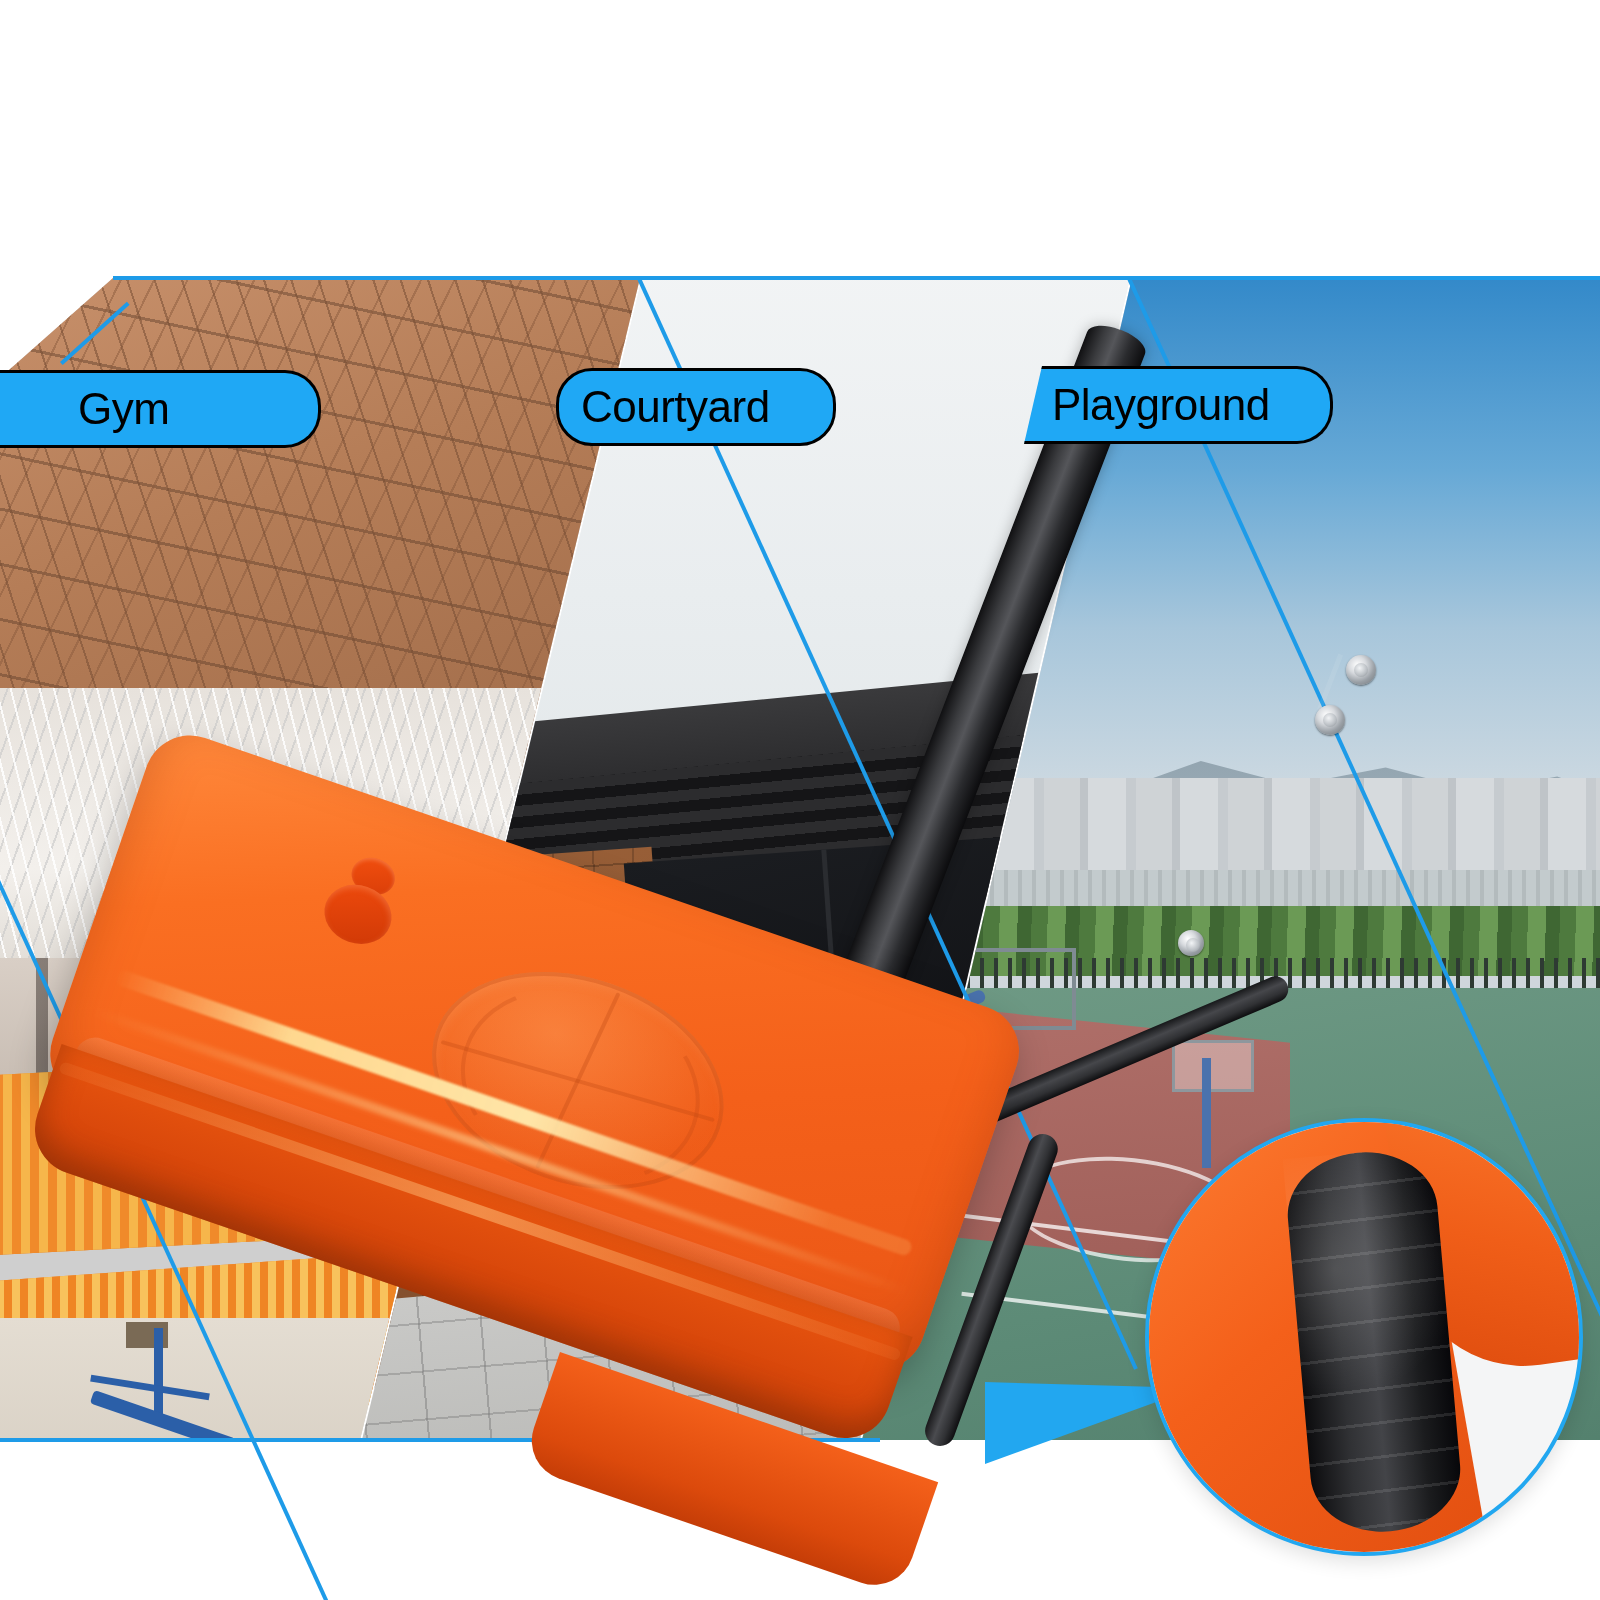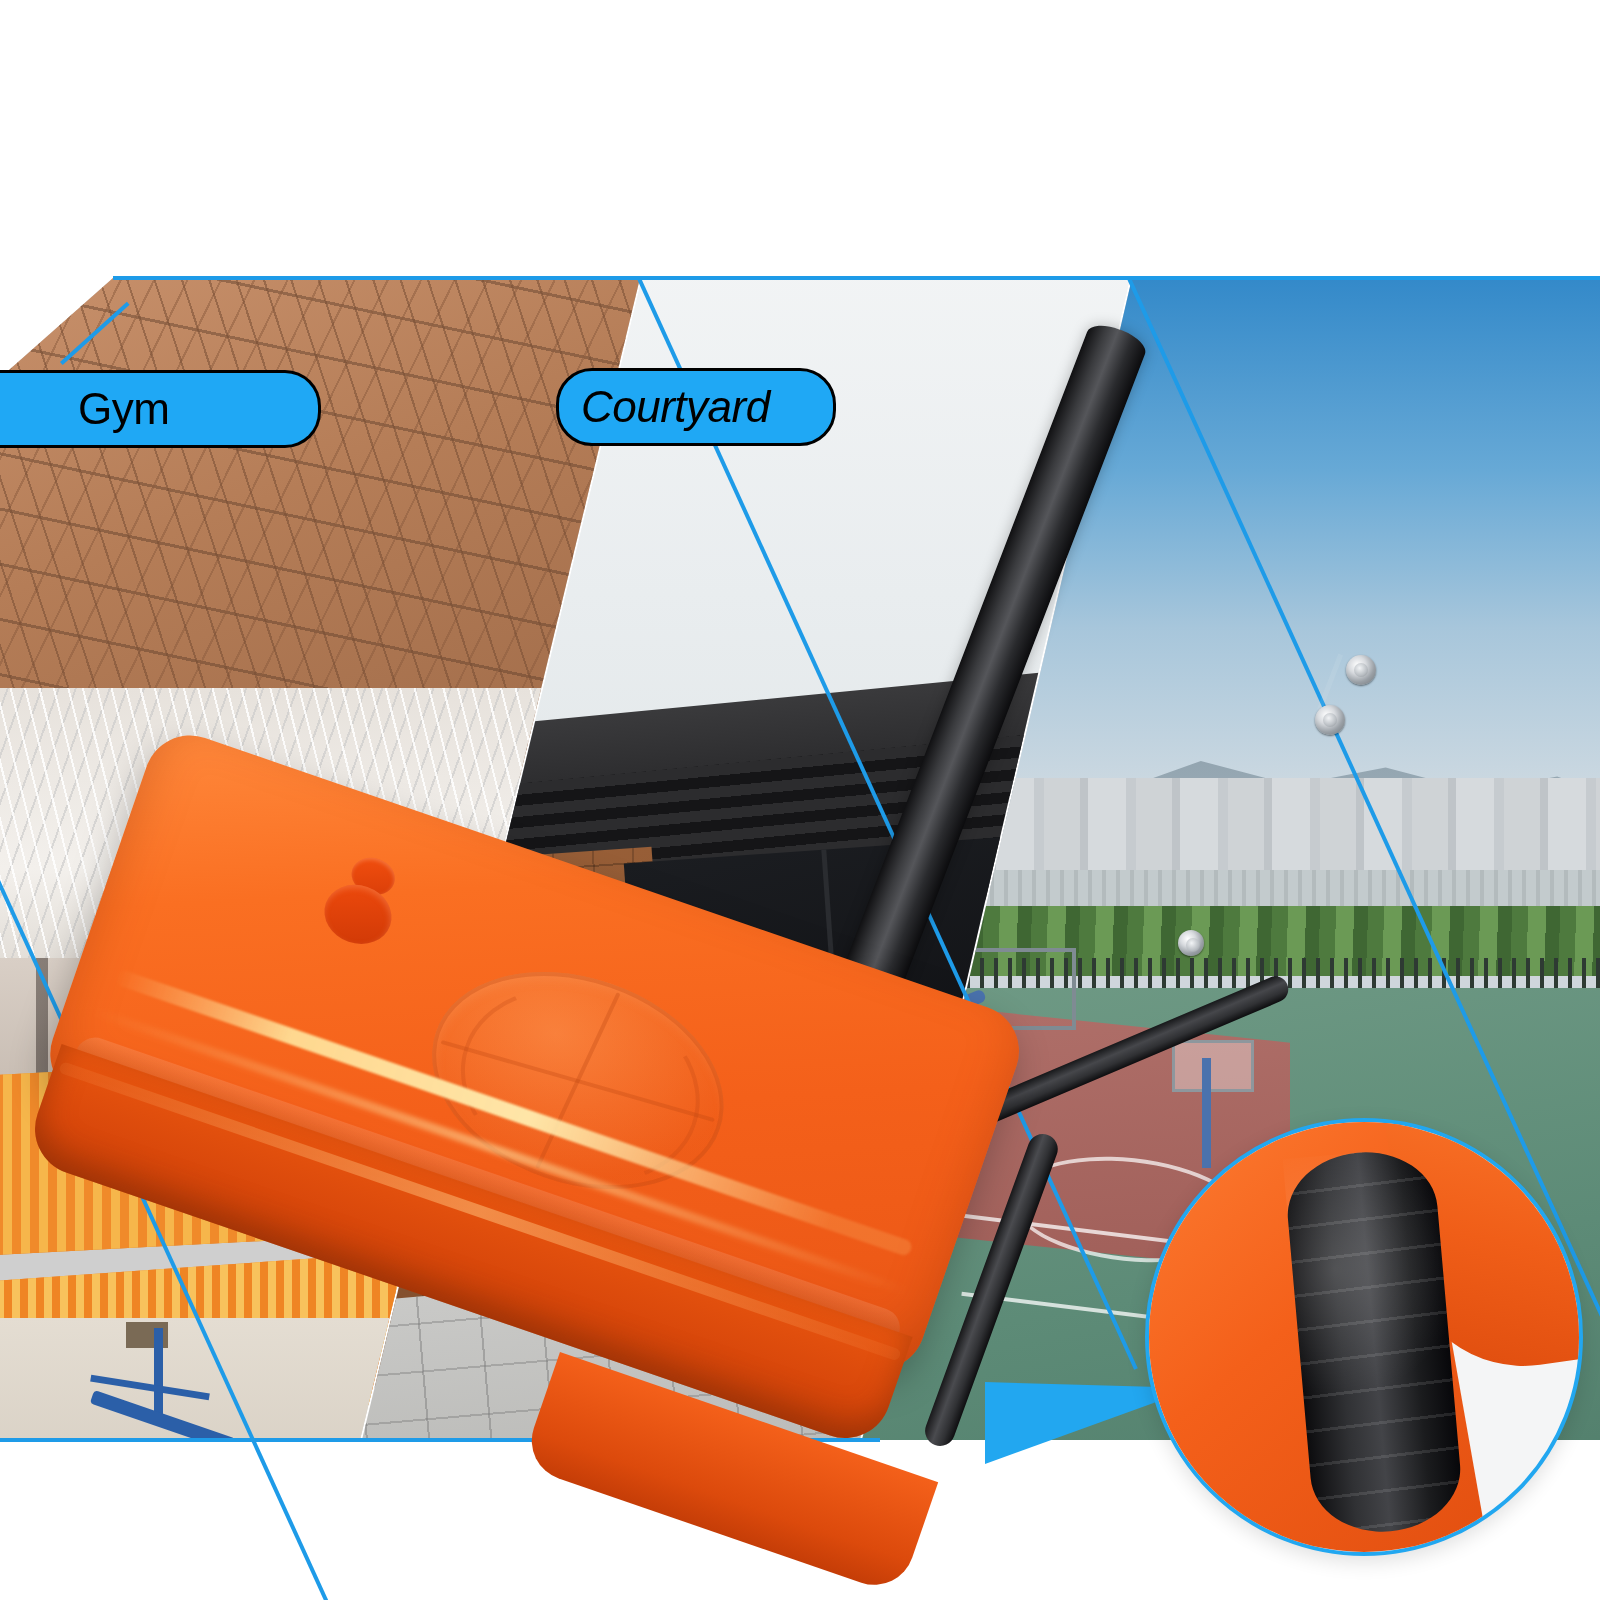--- a/index.html
+++ b/index.html
@@ -214,21 +214,21 @@
     transform:rotate(-5deg);}
   .co-tread{position:absolute;left:0;top:0;width:100%;height:100%;border-radius:75px/60px;
     background:repeating-linear-gradient(178deg, rgba(255,255,255,.10) 0 3px, rgba(0,0,0,0) 3px 34px);}
   .co-texture{position:absolute;left:0;top:0;width:100%;height:100%;
     background:radial-gradient(circle at 28% 30%, rgba(255,255,255,.16), rgba(255,255,255,0) 45%);}
 
   
   .pill{position:absolute;height:72px;background:#1FA8F5;border:3px solid #000;
     display:flex;align-items:center;color:#000;font-size:44px;letter-spacing:-.5px;}
   .pill-gym{left:-30px;top:370px;width:240px;border-radius:0 36px 36px 0;padding-left:108px;border-left:none;}
-  .pill-court{left:556px;top:368px;width:252px;border-radius:36px;padding-left:22px;font-style:italic;}
+  .pill-court{left:556px;top:368px;width:252px;border-radius:36px;padding-left:22px;}
   .pill-play{left:1024px;top:366px;width:278px;border-radius:0 36px 36px 0;padding-left:28px;border-left:none;
     clip-path:polygon(18px 0,100% 0,100% 100%,0 100%);}
 </style>
 </head>
 <body>
 
 <div class="stage">
 
 
   <div class="panels">
@@ -336,14 +336,17 @@
       </div>
     </div>
   </div>
 
   <div class="pill pill-gym">
     <span>Gym</span>
   </div>
   <div class="pill pill-court">
     <span>Courtyard</span>
   </div>
+  <div class="pill pill-play">
+    <span>Playground</span>
+  </div>
 
 </div>
 
 </body></html>

